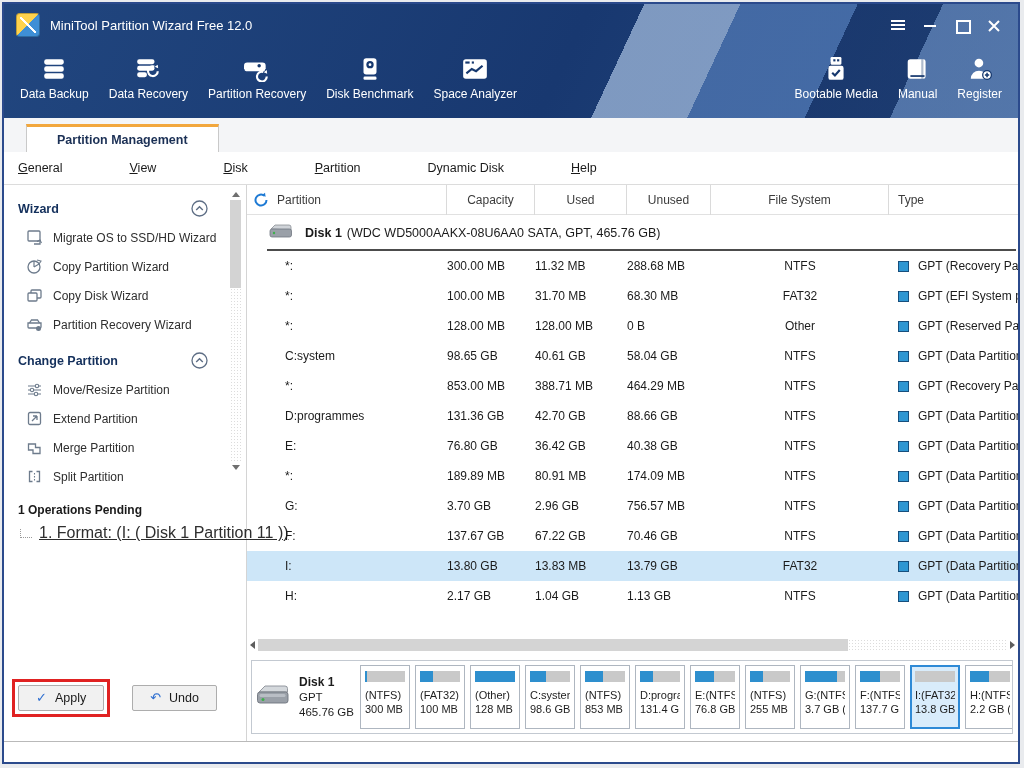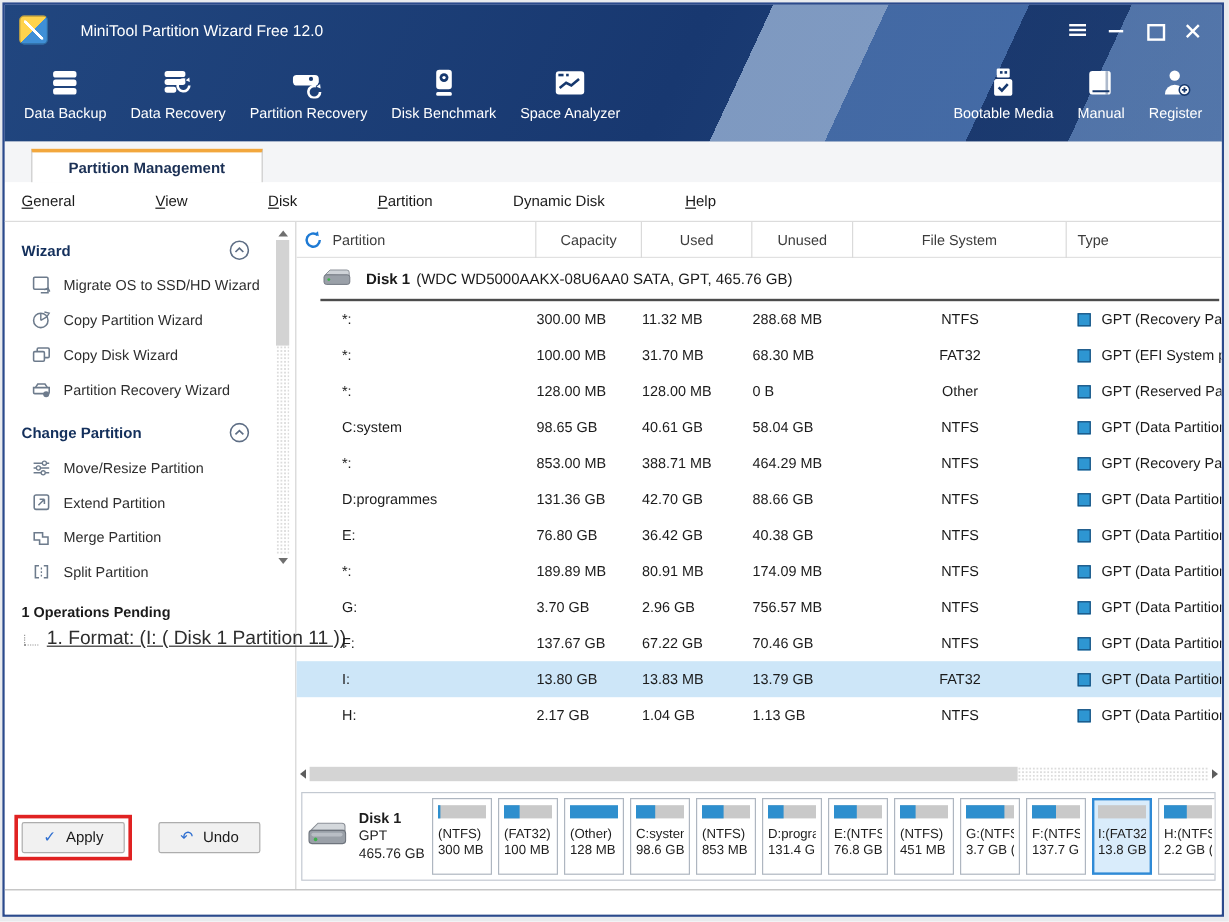--- a/index.html
+++ b/index.html
@@ -8,21 +8,21 @@
   .window{position:absolute;top:2px;left:2px;width:1018px;height:762px;border:2px solid #2b4a8c;background:#fff;display:flex;flex-direction:column;}
 
   
   .banner{height:114px;flex:0 0 114px;color:#fff;
     background:
       linear-gradient(115deg, rgba(0,0,0,0) 60%, rgba(160,185,219,.75) 60%, rgba(160,185,219,.75) 69%, rgba(80,120,180,.75) 69%, rgba(80,120,180,.75) 80%, rgba(22,50,102,.55) 80%, rgba(22,50,102,.55) 88%, rgba(120,155,205,.55) 88%),
       linear-gradient(115deg,#21467f 0%,#183870 55%,#26497f 100%);}
   .titlebar{height:42px;display:flex;align-items:center;padding:0 12px;}
   .app-logo{width:24px;height:24px;border-radius:4px;position:relative;background:linear-gradient(135deg,#ffd34d 0 50%,#3f8fd6 50% 100%);box-shadow:inset 0 0 0 1px rgba(0,0,0,.25);}
   .app-logo:after{content:"";position:absolute;left:4px;top:4px;width:16px;height:16px;background:linear-gradient(45deg,transparent 44%,#fff 44% 56%,transparent 56%);}
-  .app-title{margin-left:27px;font-size:13px;}
+  .app-title{margin-left:10px;font-size:13px;}
   .win-controls{margin-left:auto;display:flex;align-items:center;gap:16px;padding-right:4px;}
   .wc{width:16px;height:14px;position:relative;cursor:pointer;}
   .wc-menu span{position:absolute;left:1px;right:1px;height:2px;background:#fff;}
   .wc-menu span:nth-child(1){top:2px}.wc-menu span:nth-child(2){top:6px}.wc-menu span:nth-child(3){top:10px}
   .wc-min:after{content:"";position:absolute;left:2px;right:2px;top:7px;height:2px;background:#fff;}
   .wc-max:after{content:"";position:absolute;left:2px;top:2px;width:11px;height:10px;border:2px solid #fff;}
   .wc-close svg{position:absolute;top:1px;left:1px;}
   .toolbar{display:flex;align-items:flex-start;padding:2px 6px 0 6px;}
   .tool{display:flex;flex-direction:column;align-items:center;gap:5px;padding:4px 10px;font-size:12px;color:#fff;cursor:pointer;white-space:nowrap;}
   .tool .ticon{height:30px;display:flex;align-items:flex-end;}
@@ -607,21 +607,21 @@
             </div>
             <div class="blk-t">E:(NTFS)</div>
             <div class="blk-t">76.8 GB</div>
           </div>
 
           <div class="block">
             <div class="bar">
               <div class="bar-used" style="width: 32%;"></div>
             </div>
             <div class="blk-t">(NTFS)</div>
-            <div class="blk-t">451 MB</div>
+            <div class="blk-t">255 MB</div>
           </div>
 
           <div class="block">
             <div class="bar">
               <div class="bar-used" style="width: 80%;"></div>
             </div>
             <div class="blk-t">G:(NTFS)</div>
             <div class="blk-t">3.7 GB (U</div>
           </div>
 

